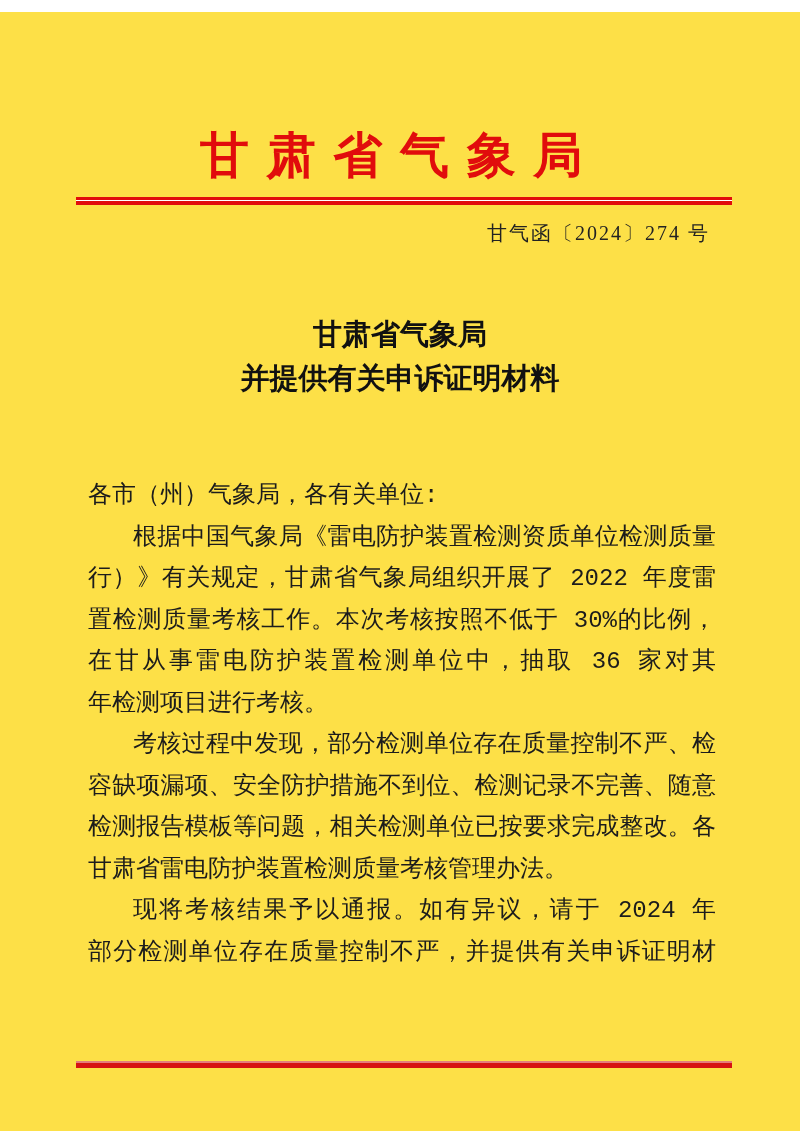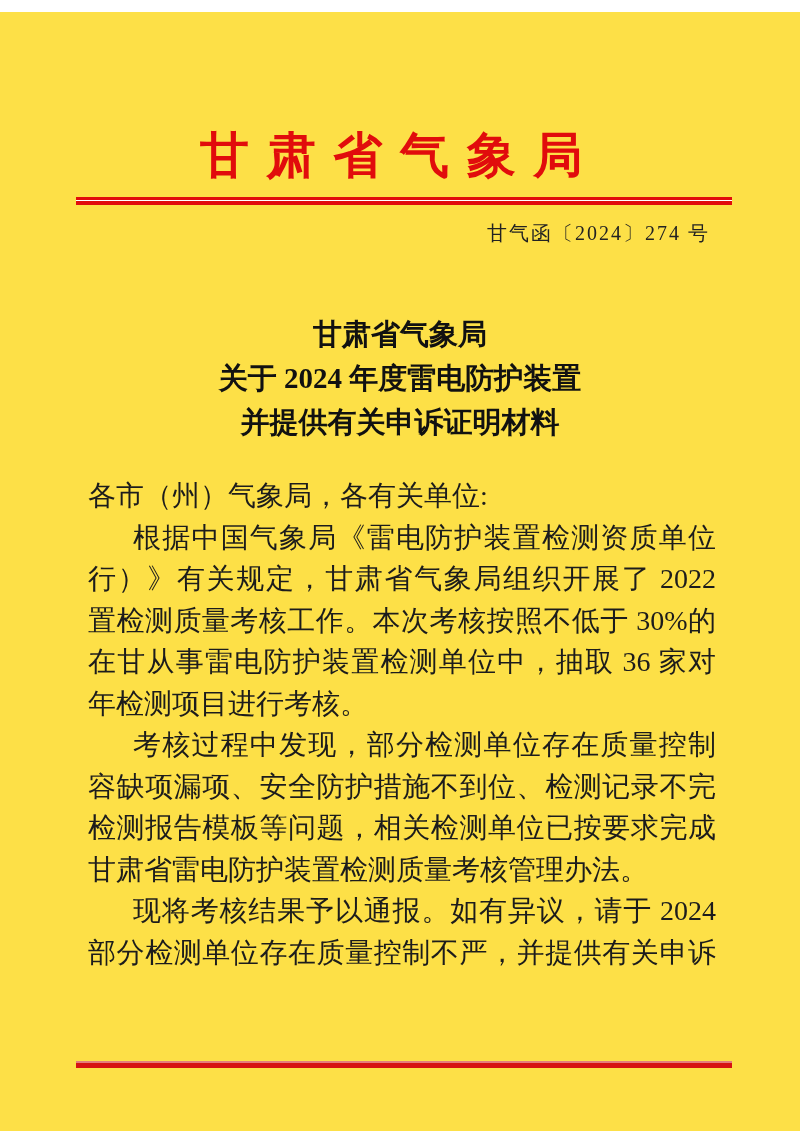--- a/index.html
+++ b/index.html
@@ -37,23 +37,24 @@
   }
   .notice-title {
     position:absolute; top:300px; left:0; right:0;
     text-align:center;
     font-size:29px; font-weight:bold;
     line-height:44px;
     color:#111111;
   }
   .body-text {
     position:absolute; top:463px; left:88px; width:628px;
-    font-size:28px;
+    font-size:24px;
     line-height:41.5px;
     color:#1c1c1c;
+    font-family:Liberation Mono, monospace;
   }
   .bline { height:41.5px; overflow:hidden; }
   .fill  { text-align:justify; text-align-last:justify; }
   .indent{ padding-left:45px; }
   .rule-bottom {
     position:absolute; top:1049px; left:76px; width:656px; height:7px;
     background:linear-gradient(to bottom,
       #e57c7c 0px, #e57c7c 2px,
       #d61212 2px, #d61212 7px);
   }
@@ -64,21 +65,20 @@
 <div class="page">
 
   <div class="agency">甘肃省气象局</div>
 
   <div class="rule-top"></div>
 
   <div class="docnum">甘气函〔2024〕274 号</div>
 
   <div class="notice-title">
     <div>甘肃省气象局</div>
-    <div>关于 2024 年度雷电防护装置</div>
     <div>并提供有关申诉证明材料</div>
   </div>
 
   <div class="body-text">
     <div class="bline">各市（州）气象局，各有关单位:</div>
     <div class="bline fill indent">根据中国气象局《雷电防护装置检测资质单位检测质量考核</div>
     <div class="bline fill">行）》有关规定，甘肃省气象局组织开展了 2022 年度雷电防护装</div>
     <div class="bline fill">置检测质量考核工作。本次考核按照不低于 30%的比例，从 93 家</div>
     <div class="bline fill">在甘从事雷电防护装置检测单位中，抽取 36 家对其 2021—2023</div>
     <div class="bline">年检测项目进行考核。</div>

